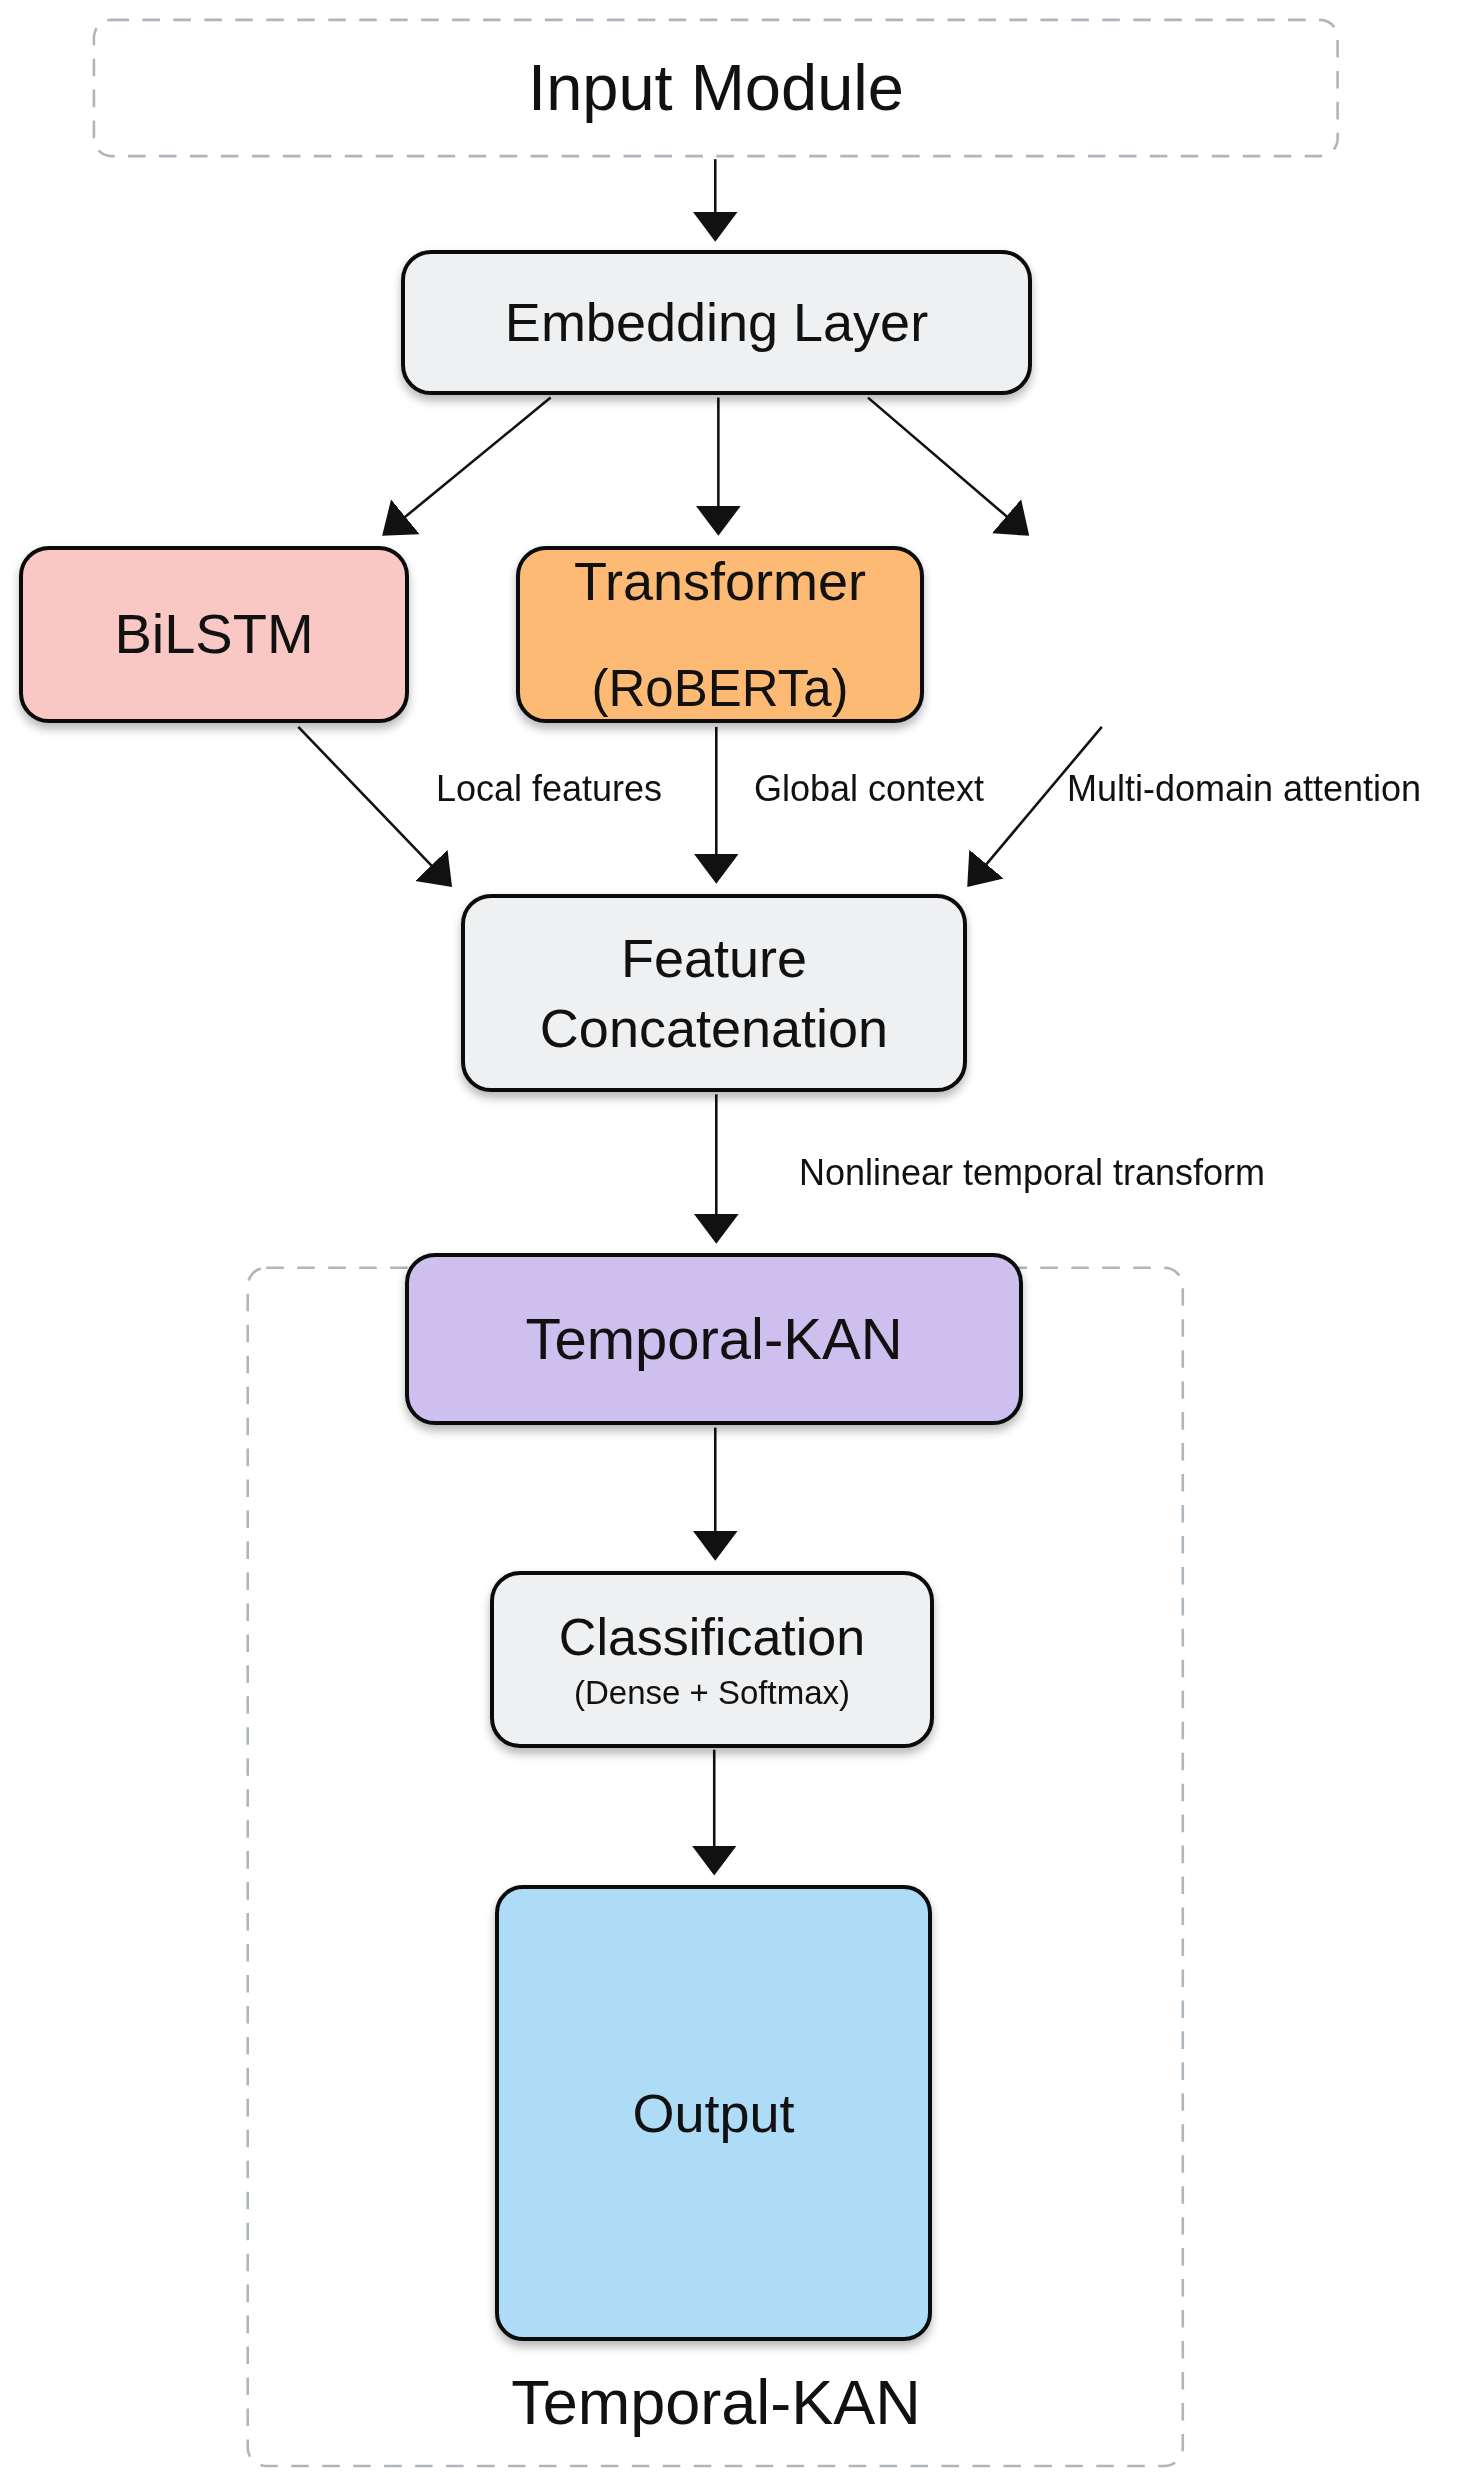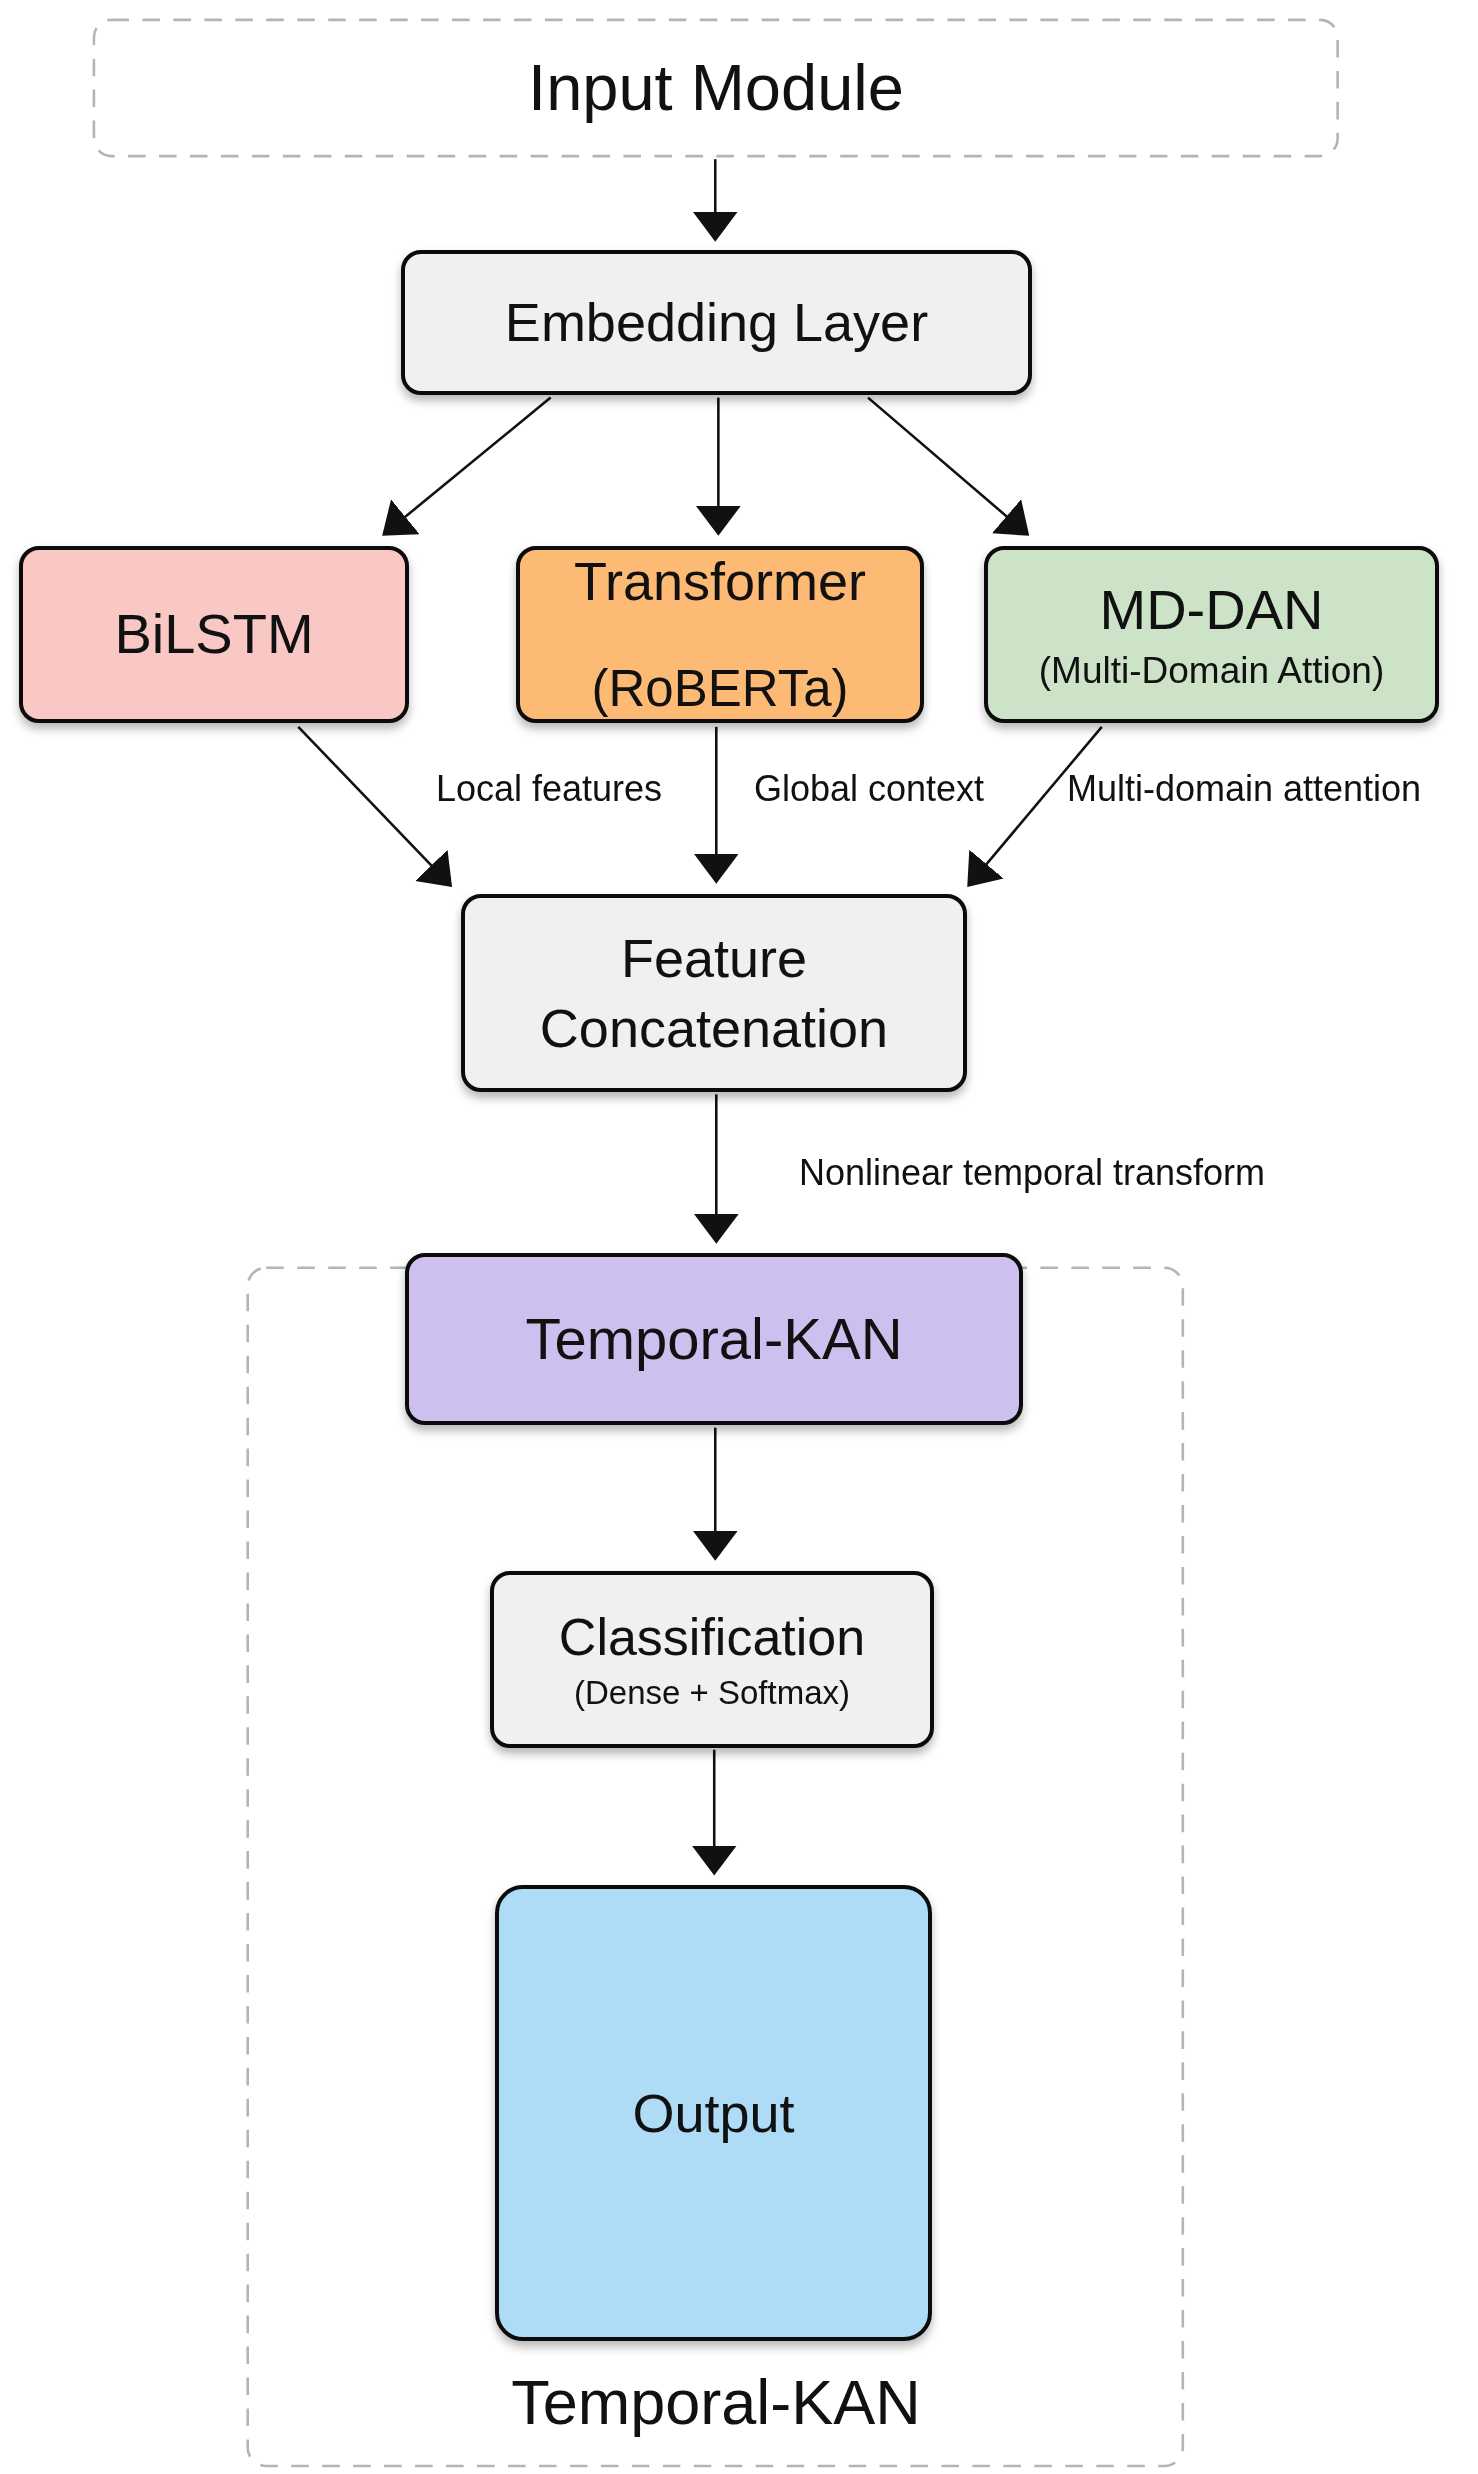--- a/index.html
+++ b/index.html
@@ -21,21 +21,21 @@
   svg.overlay {
     position: absolute;
     left: 0; top: 0;
     width: 1478px; height: 2475px;
     z-index: 1;
   }
   .node {
     position: absolute;
     box-sizing: border-box;
     border: 4.1px solid #0b0b0b;
-    border-radius: 20px;
+    border-radius: 30px;
     display: flex;
     flex-direction: column;
     align-items: center;
     justify-content: center;
     text-align: center;
     z-index: 2;
     box-shadow: 0 5.2px 9.3px rgba(0,0,0,0.28);
     line-height: 1.3;
   }
   .node .label   { font-size: 54px; font-weight: 500; }
@@ -118,24 +118,20 @@
 
   <div class="node" id="n-bilstm" style="background-color: rgb(249, 200, 196);">
     <span class="label">BiLSTM</span>
   </div>
 
   <div class="node" id="n-transformer" style="background-color: #fdba74; gap: 40px;">
     <span class="label">Transformer</span>
     <span class="sublabel">(RoBERTa)</span>
   </div>
 
-  <div class="node" id="n-mddan" style="background-color: rgb(205, 227, 200);">
-    <span class="label">MD-DAN</span>
-    <span class="sublabel">(Multi-Domain Attion)</span>
-  </div>
 
   <div class="node" id="n-concat" style="background-color: rgb(239, 240, 242);">
     <span class="label">Feature Concatenation</span>
   </div>
 
   <div class="node" id="n-tkan" style="background-color: rgb(206, 192, 238);">
     <span class="label">Temporal-KAN</span>
   </div>
 
   <div class="node" id="n-class" style="background-color: rgb(239, 240, 242);">

